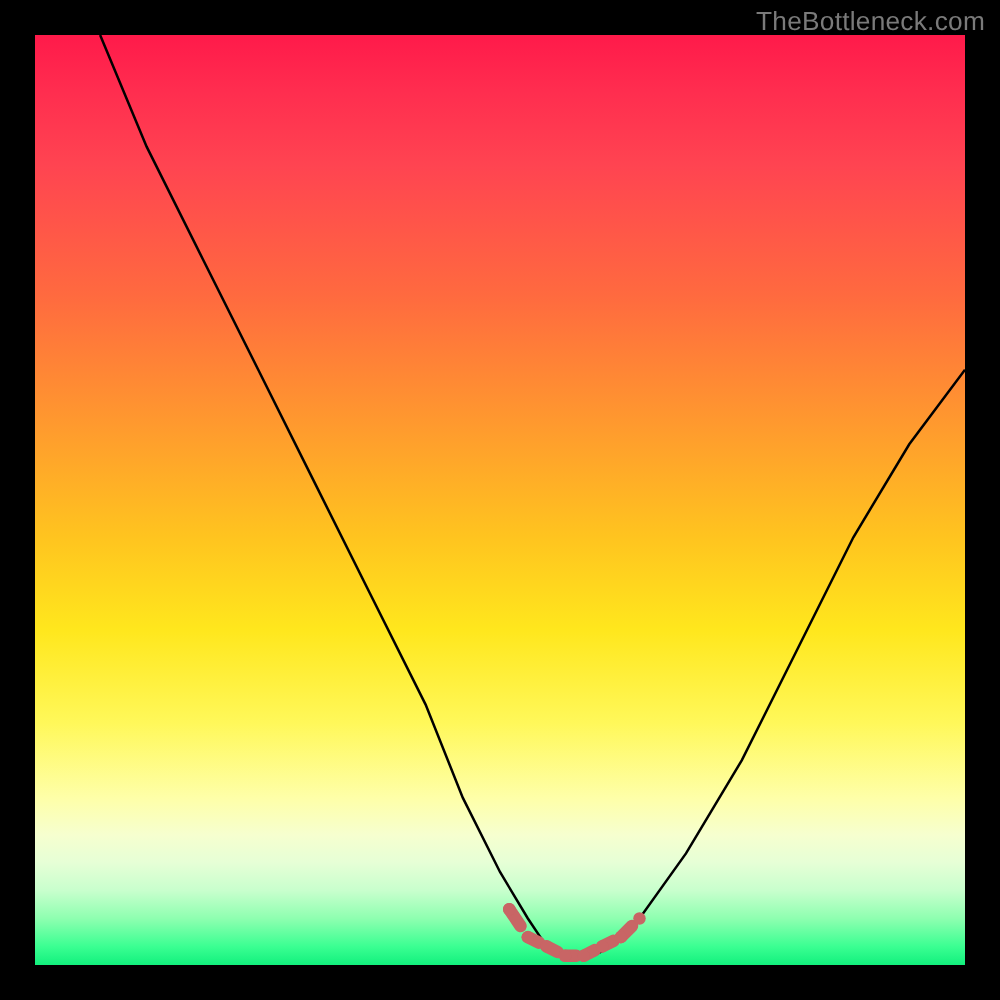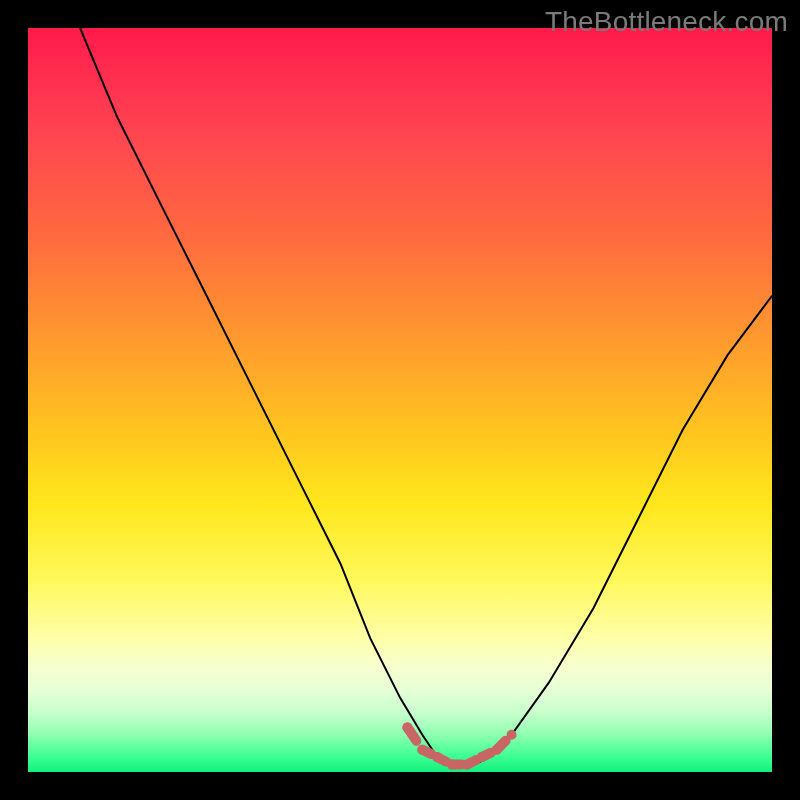--- a/index.html
+++ b/index.html
@@ -40,21 +40,21 @@
       #8effb0 95%,
       #3bff92 98%,
       #12f07d 100%
     );
   }
   .watermark {
     position: absolute;
     top: 6px;
     right: 12px;
     color: #7a7a7a;
-    font-size: 28px;
+    font-size: 21px;
     font-weight: 500;
     letter-spacing: 0.2px;
     user-select: none;
   }
   svg.curve {
     position: absolute;
     left: 0;
     top: 0;
     width: 744px;
     height: 744px;

